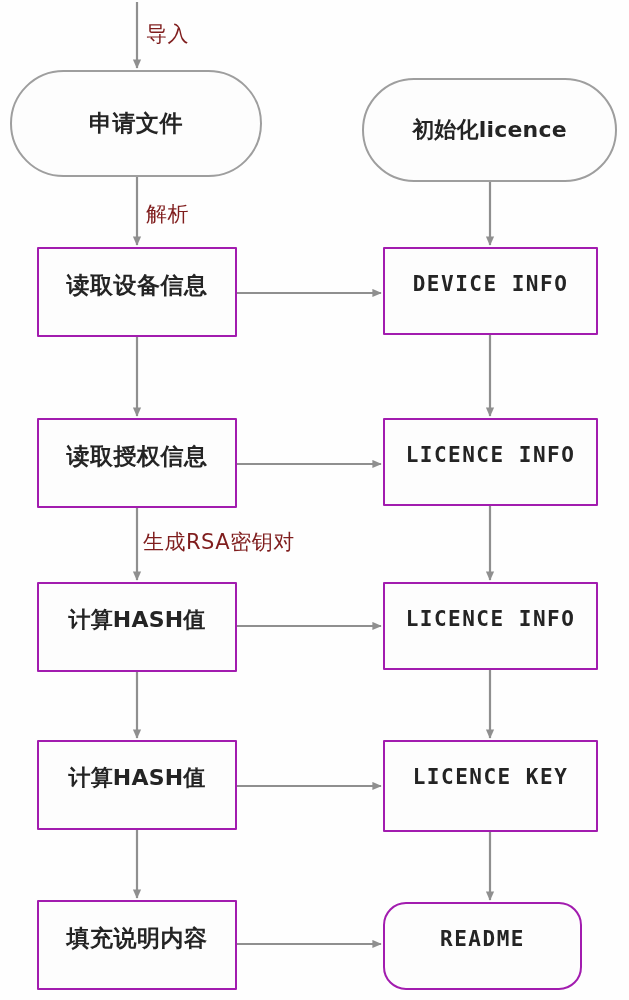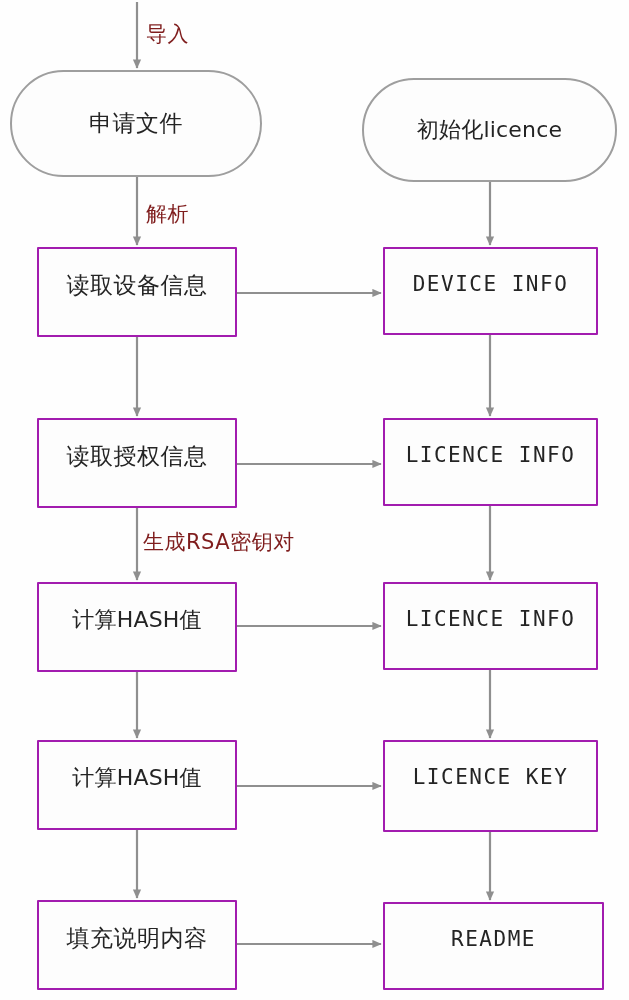--- a/index.html
+++ b/index.html
@@ -26,20 +26,21 @@
     height: 1000px;
     pointer-events: none;
   }
   .node {
     position: absolute;
     box-sizing: border-box;
     background: #fdfdfd;
     border: 2px solid #a21caf;
     display: flex;
     justify-content: center;
+    font-weight: bold;
   }
   .node.proc {
     border-radius: 1px;
     align-items: flex-start;
   }
   .node.proc > .lbl {
     padding-top: 24px;
   }
   .node.term {
     border-radius: 60px;
@@ -151,21 +152,21 @@
   </div>
 
   <div class="node proc" style="left:383px; top:582px; width:215px; height:88px;">
     <span class="lbl mono">LICENCE INFO</span>
   </div>
 
   <div class="node proc" style="left:383px; top:740px; width:215px; height:92px;">
     <span class="lbl mono">LICENCE KEY</span>
   </div>
 
-  <div class="node proc" style="left:383px; top:902px; width:221px; height:88px;">
+  <div class="node proc" style="left:383px; top:902px; width:199px; height:88px;border-radius:23px;">
     <span class="lbl mono">README</span>
   </div>
 
   <span class="edge-label" style="left:146px; top:20px;">导入</span>
 
   <span class="edge-label" style="left:146px; top:200px;">解析</span>
 
   <span class="edge-label" style="left:143px; top:528px;">生成RSA密钥对</span>
 
 </div>

